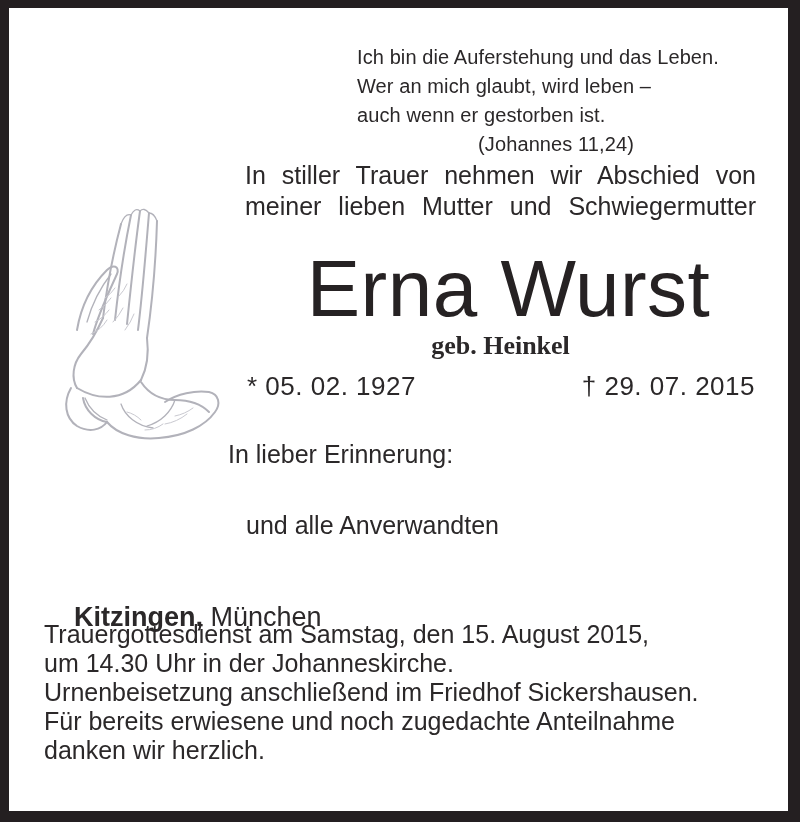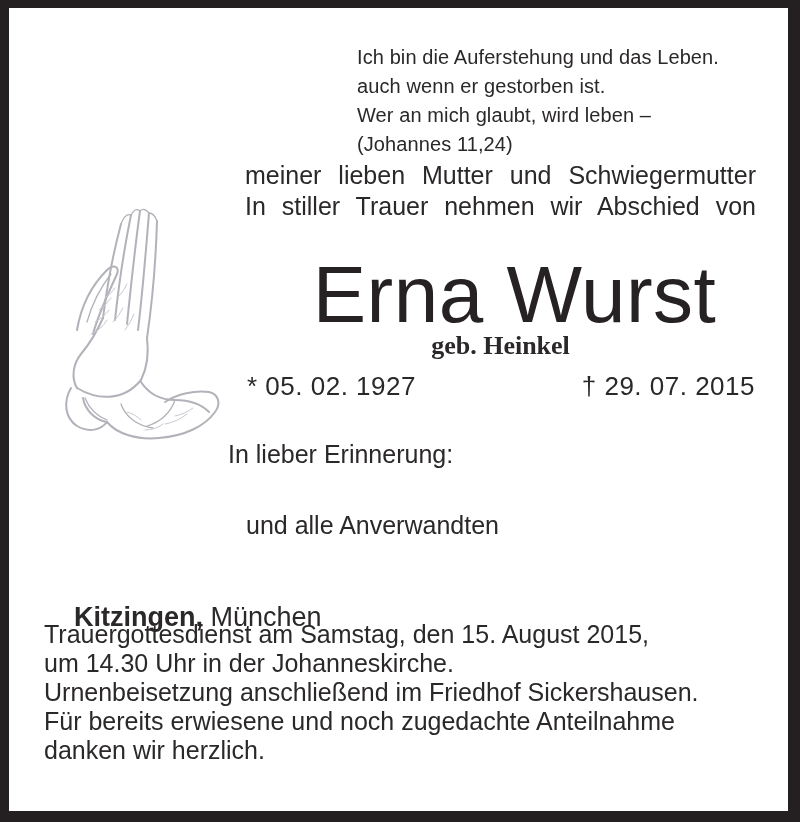--- a/index.html
+++ b/index.html
@@ -29,41 +29,41 @@
 
   
   .quote {
     left: 357px;
     top: 43px;
     width: 398px;
     font-size: 20px;
     line-height: 29px;
     letter-spacing: 0.1px;
   }
-  .quote-attr { text-align: left; }
+  .quote-attr { text-align: center; }
 
   
   .intro {
     left: 245px;
     top: 160px;
     width: 511px;
     font-size: 25px;
     line-height: 31px;
   }
   .intro .jline {
     text-align: justify;
     text-align-last: justify;
   }
 
   
   .name {
     left: 245px;
     top: 238px;
     width: 511px;
-    margin: 14px;
+    margin: 8px;
     font-size: 80px;
     font-weight: 300;
     letter-spacing: 0.5px;
     line-height: 86px;
     text-align: center;
     color: var(--text-dark, #262223);
     white-space: nowrap;
   }
   .maiden {
     left: 245px;
@@ -156,28 +156,28 @@
     <path class="thin" d="M150,200 C146,212 136,222 122,226"></path>
     <path class="thin" d="M60,198 C64,208 72,216 82,220"></path>
 
     <path class="hatch" d="M70,122 q8,-4 14,-12 M66,134 q10,-4 16,-14 M88,122 q6,-6 10,-14 M100,130 q6,-8 9,-16"></path>
     <path class="hatch" d="M80,98 q6,-4 10,-10 M74,110 q7,-5 12,-12 M94,96 q5,-5 8,-12"></path>
     <path class="hatch" d="M150,216 q10,-2 18,-8 M140,224 q12,-2 22,-10 M120,230 q10,0 18,-6 M102,212 q8,2 14,8"></path>
   </svg>
 
   <div class="quote abs">
     <div>Ich bin die Auferstehung und das Leben.</div>
+    <div>Wer an mich glaubt, wird leben –</div>
     <div>auch wenn er gestorben ist.</div>
-    <div>Wer an mich glaubt, wird leben –</div>
     <div class="quote-attr">(Johannes 11,24)</div>
   </div>
 
   <div class="intro abs">
+    <div class="jline">In stiller Trauer nehmen wir Abschied von</div>
     <div class="jline">meiner lieben Mutter und Schwiegermutter</div>
-    <div class="jline">In stiller Trauer nehmen wir Abschied von</div>
   </div>
 
   <h1 class="name abs">Erna Wurst</h1>
   <div class="maiden abs">geb. Heinkel</div>
 
   <div class="dates abs">
     <span>* 05. 02. 1927</span>
     <span>† 29. 07. 2015</span>
   </div>
 

